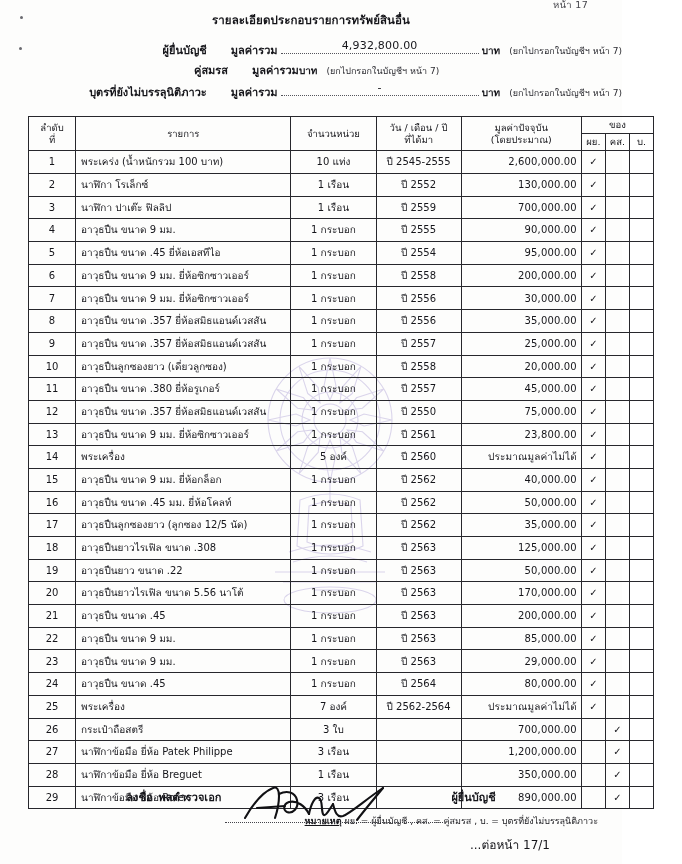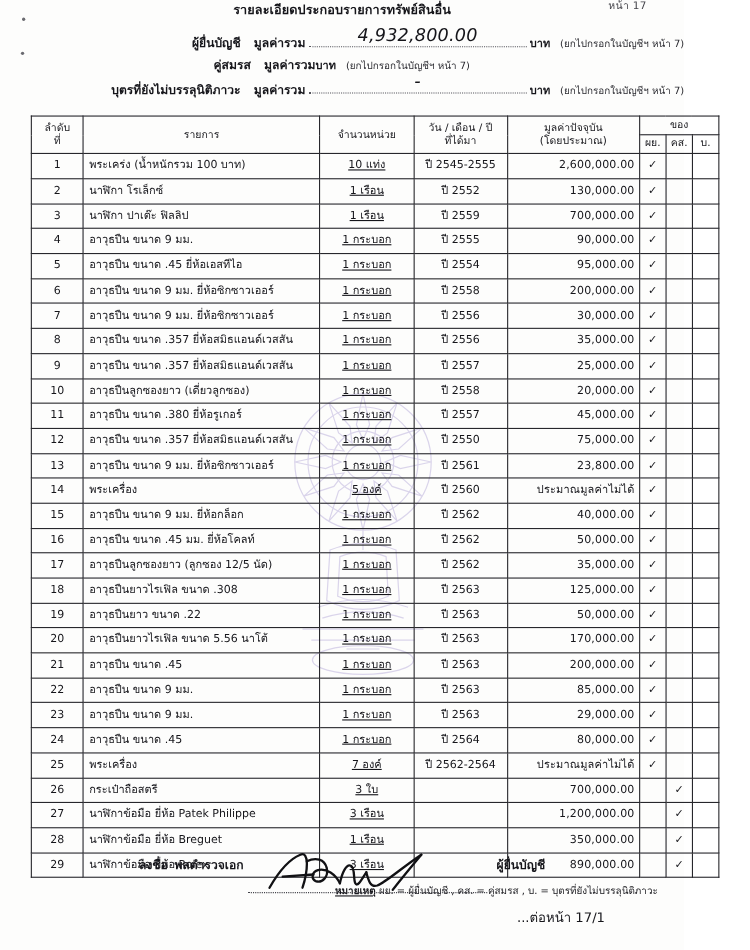--- a/index.html
+++ b/index.html
@@ -56,57 +56,57 @@
     z-index: 1;
   }
   .speck.s1 { left: 20px; top: 16px; }
   .speck.s2 { left: 19px; top: 47px; }
 
   
   .doc-title {
     text-align: center;
     font-size: 11.5px;
     font-weight: bold;
+    padding-top: 11px;
     letter-spacing: .1px;
   }
 
   
   .summary { margin-top: 11px; }
   .sum-row {
     display: flex;
     align-items: baseline;
     font-size: 11px;
     height: 21px;
   }
   .sum-label {
     width: 228px;
     text-align: right;
     font-weight: bold;
     white-space: nowrap;
   }
   .sum-word {
     font-weight: bold;
-    padding-left: 12px;
+    padding-left: 24px;
     white-space: nowrap;
   }
   .sum-dots {
     flex: 0 0 198px;
     position: relative;
     border-bottom: 1px dotted #55555c;
     height: 13px;
     margin: 0 3px;
   }
   .sum-value {
     position: absolute;
     left: 0; right: 0;
     bottom: 1px;
     text-align: center;
-    font-size: 16px;
+    font-size: 11px;
     letter-spacing: .2px;
-    font-style: italic;
   }
   .sum-unit { white-space: nowrap; font-weight: bold; font-size: 10px; }
   .sum-note {
     padding-left: 9px;
     font-size: 9px;
     white-space: nowrap;
     color: #2b2b31;
   }
 
   
@@ -140,21 +140,21 @@
   col.c-value { width: 120px; }
   col.c-own   { width: 24px; }
 
   table.assets tbody td {
     height: 21.7px;
     font-size: 10px;
     line-height: 1.15;
   }
   .td-no    { text-align: center; font-size: 10px; }
   .td-item  { text-align: left; padding-left: 5px !important; }
-  .td-qty   { text-align: center; text-decoration: underline; }
+  .td-qty   { text-align: center; }
   .td-date  { text-align: center; }
   .td-value { text-align: right; padding-right: 4px !important; letter-spacing: .15px; }
   .td-own   { text-align: center; font-size: 11px; line-height: 1; }
 
   
   .foot-note {
     margin: 5px 24px 0 0;
     text-align: right;
     font-size: 9px;
     white-space: nowrap;

